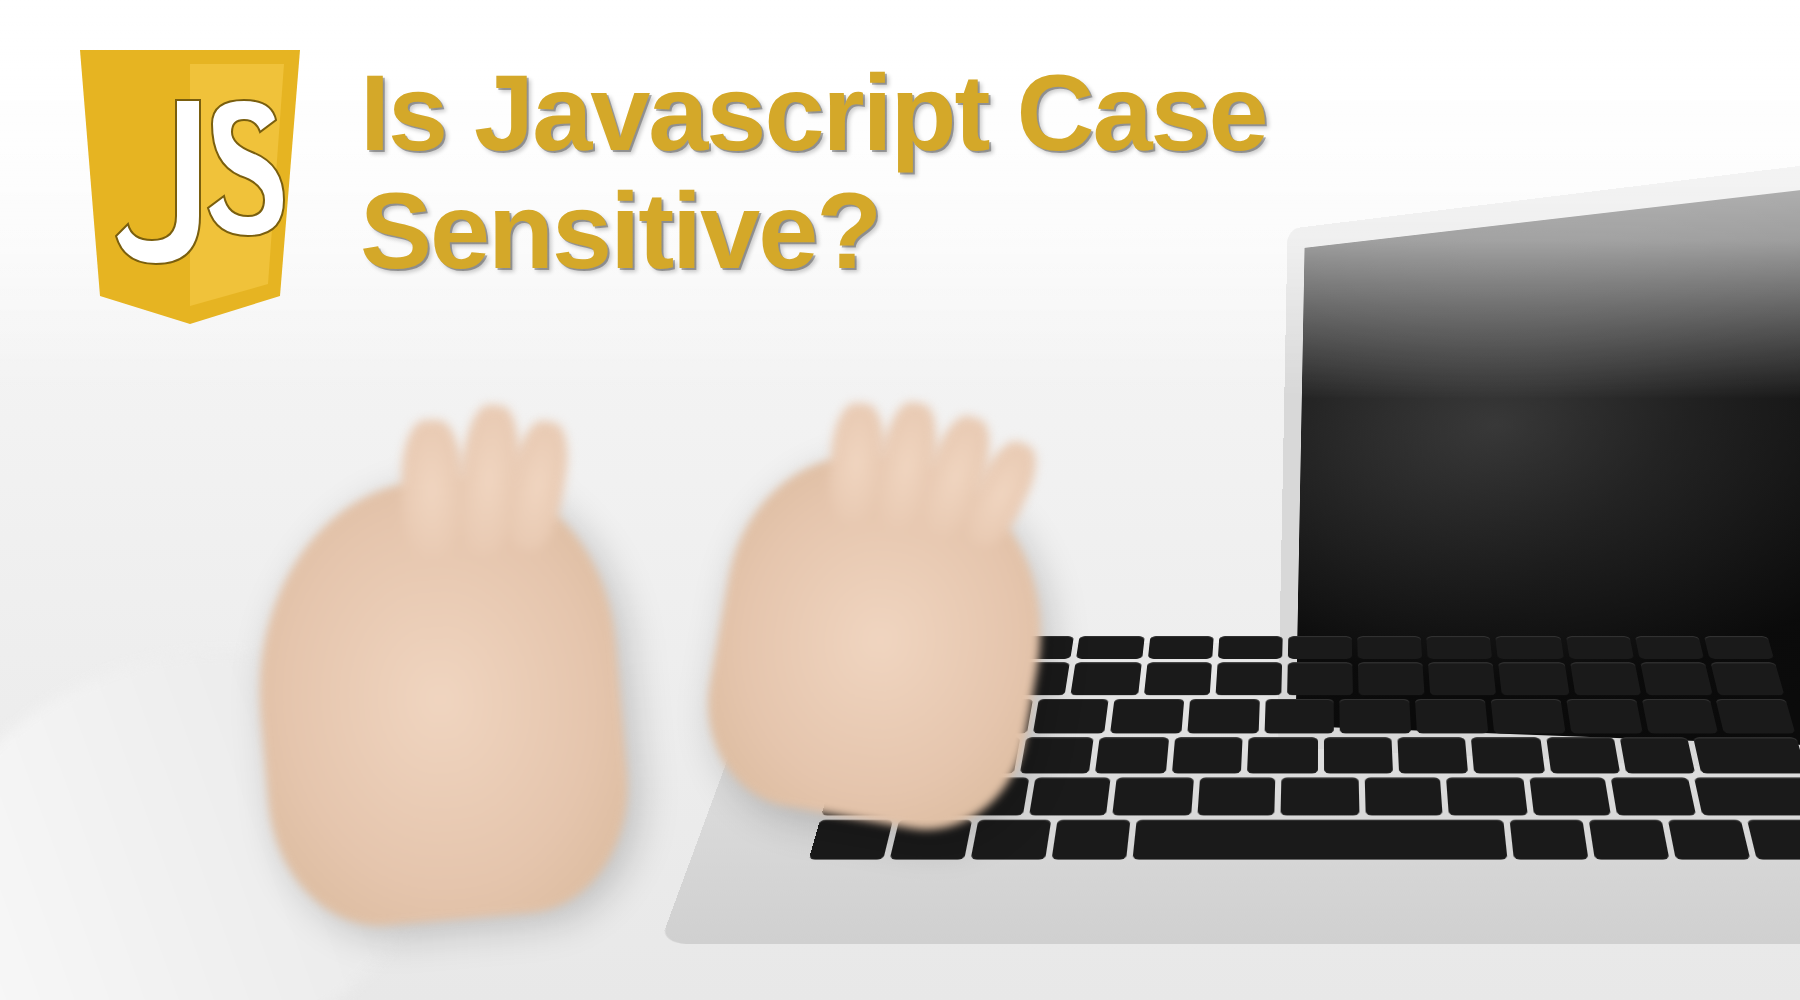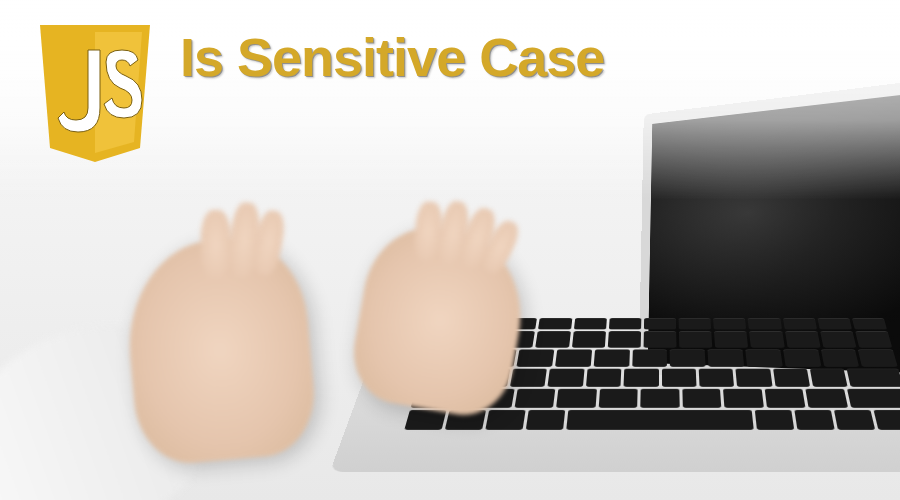--- a/index.html
+++ b/index.html
@@ -303,16 +303,17 @@
       <polygon points="10,5 120,5 110,128 65,142 20,128" fill="#e6b422"></polygon>
       <polygon points="65,12 112,12 104,122 65,133" fill="#f0c23a"></polygon>
 
       <path d="M 58 30 L 58 88 Q 58 100 46 100 Q 36 100 34 92 L 28 98 Q 32 112 48 112 Q 70 112 70 88 L 70 30 Z" fill="#ffffff" stroke="#7a5f0e" stroke-width="1"></path>
 
       <path d="M 76 42 Q 76 30 92 30 Q 106 30 108 40 L 100 46 Q 98 40 92 40 Q 86 40 86 46 Q 86 52 96 56 Q 112 62 112 80 Q 112 98 94 98 Q 78 98 74 84 L 82 78 Q 84 88 94 88 Q 102 88 102 80 Q 102 72 90 68 Q 76 62 76 42 Z" fill="#ffffff" stroke="#7a5f0e" stroke-width="1"></path>
     </svg>
   </div>
 
   <div class="title">
-    <div>Is Sensitive Case</div>
+    <div>Is Javascript Case</div>
+    <div>Sensitive?</div>
   </div>
 
 </div>
 
 </body></html>

